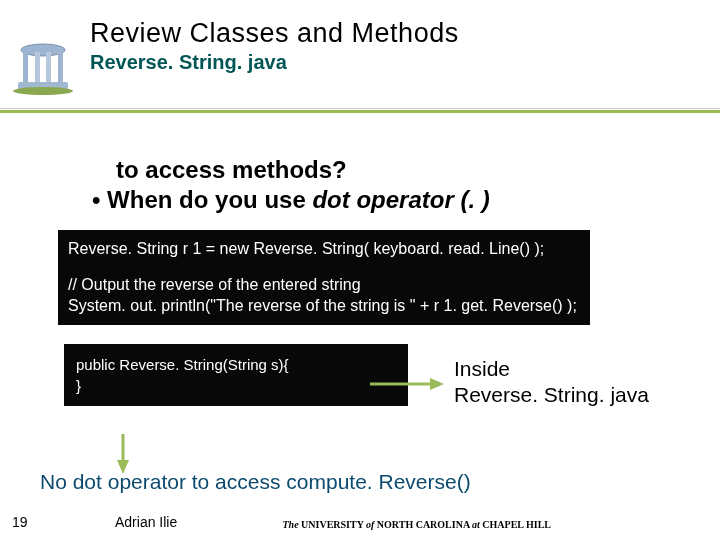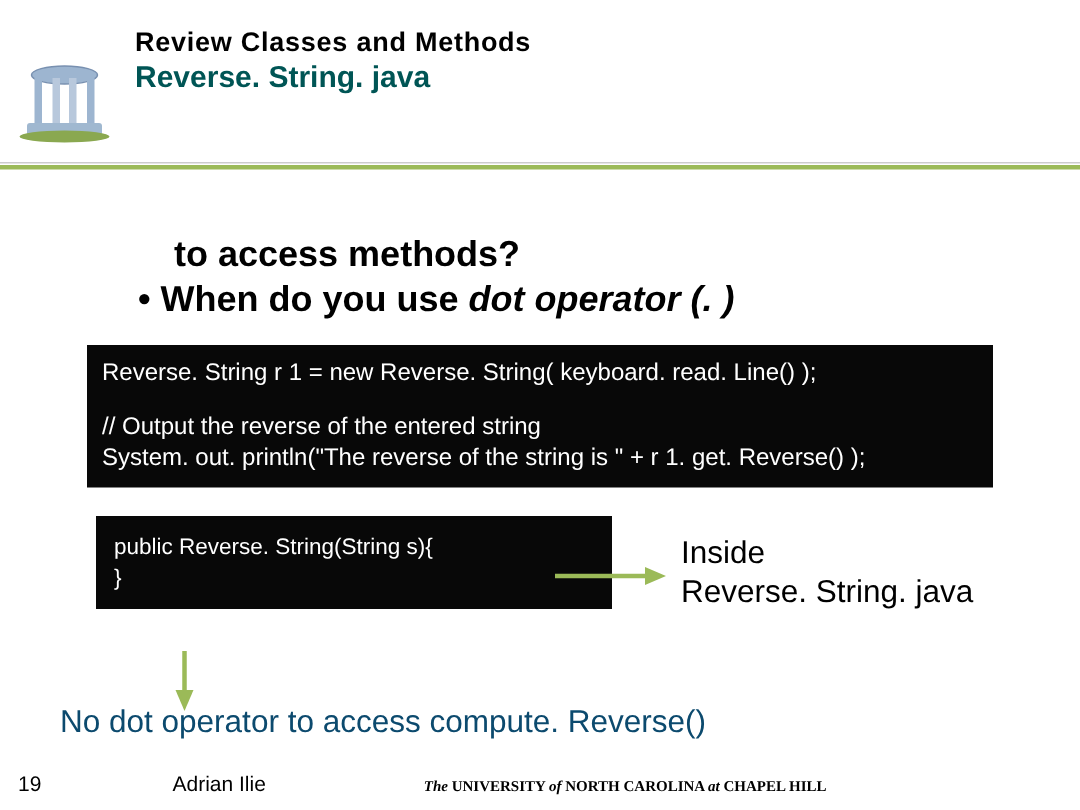--- a/index.html
+++ b/index.html
@@ -8,22 +8,22 @@
     height: 540px;
     background: white;
     font-family: Verdana, Arial, sans-serif;
     position: relative;
     overflow: hidden;
   }
   .header {
     padding: 18px 0 0 90px;
   }
   .title {
-    font-size: 18px;
-    font-weight: bold;
+    font-size: 27px;
+    font-weight: normal;
     color: #000;
     letter-spacing: 0.5px;
   }
   .subtitle {
     font-size: 20px;
     font-weight: bold;
     color: #005555;
     margin-top: 2px;
   }
   .well-icon {
@@ -61,21 +61,21 @@
     color: #000;
     line-height: 1.25;
   }
   .italic {
     font-style: italic;
   }
   .codebox1 {
     position: absolute;
     left: 58px;
     top: 230px;
-    width: 604px;
+    width: 532px;
     background: #080808;
     color: white;
     font-family: Arial, sans-serif;
     font-size: 16px;
     padding: 8px 10px;
     line-height: 1.35;
   }
   .codebox2 {
     position: absolute;
     left: 64px;

